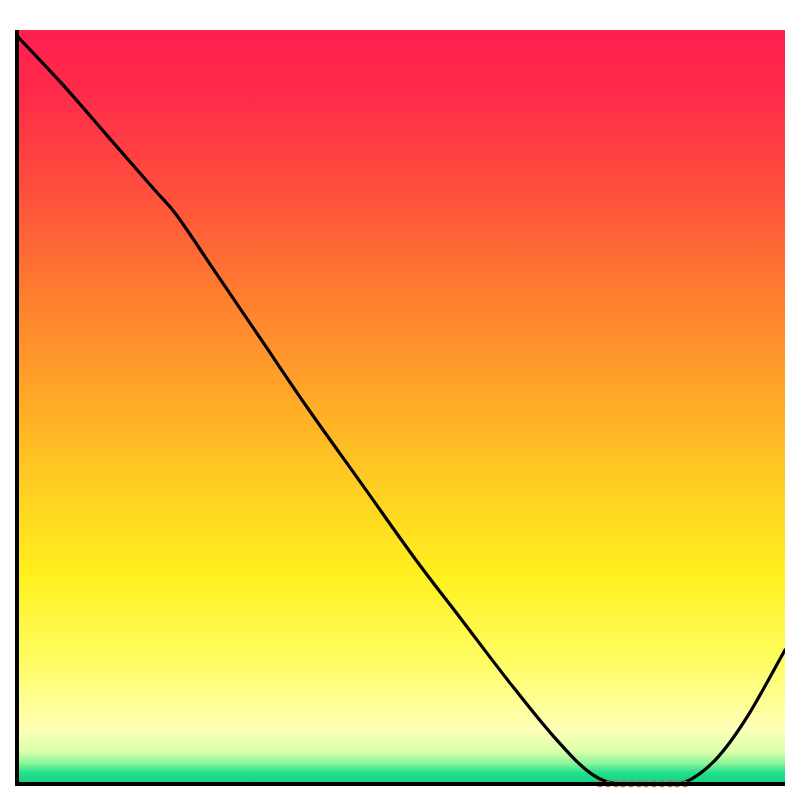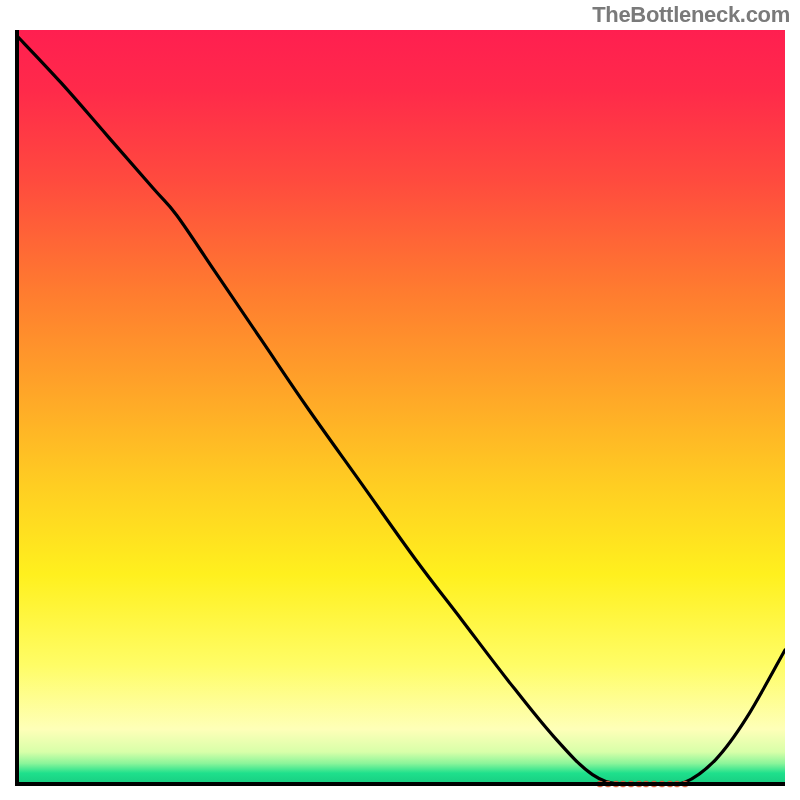--- a/index.html
+++ b/index.html
@@ -86,21 +86,20 @@
     left: 0;
     top: 0;
     width: 770px;
     height: 756px;
   }
 </style>
 </head>
 <body>
 
 <div class="container">
-  <div class="watermark">TheBottleneck.com</div>
 
   <div class="plot">
     <div class="gradient-bg"></div>
 
     <svg class="curve" viewBox="0 0 770 756" preserveAspectRatio="none">
       <path id="curve-path" fill="none" stroke="#000" stroke-width="3.2" stroke-linejoin="round" stroke-linecap="round" d="M 0.00 3.78 C 8.32 12.63, 29.57 34.55, 46.20 52.92 C 62.83 71.29, 75.77 86.79, 92.40 105.84 C 109.03 124.89, 126.13 144.47, 138.60 158.76 C 151.07 173.05, 150.61 170.25, 161.70 185.22 C 172.79 200.19, 184.95 219.47, 200.20 241.92 C 215.45 264.37, 229.77 285.47, 246.40 309.96 C 263.03 334.45, 274.58 352.14, 292.60 378.00 C 310.62 403.86, 327.10 426.38, 346.50 453.60 C 365.90 480.82, 382.38 504.71, 400.40 529.20 C 418.42 553.69, 429.97 567.91, 446.60 589.68 C 463.23 611.45, 476.17 629.07, 492.80 650.16 C 509.43 671.25, 523.75 689.85, 539.00 706.86 C 554.25 723.87, 565.03 736.09, 577.50 744.66 C 589.97 753.23, 597.21 752.72, 608.30 754.49 C 619.39 756.26, 628.01 754.90, 639.10 754.49 C 650.19 754.08, 658.81 756.71, 669.90 752.22 C 680.99 747.73, 689.61 741.11, 700.70 729.54 C 711.79 717.97, 719.03 707.69, 731.50 687.96 C 743.97 668.23, 763.07 632.17, 770.00 619.92"></path>
     </svg>
 
     <div id="marker-layer">
         <div class="marker-dot" style="left: 585.2px; top: 754.11px;"></div>

